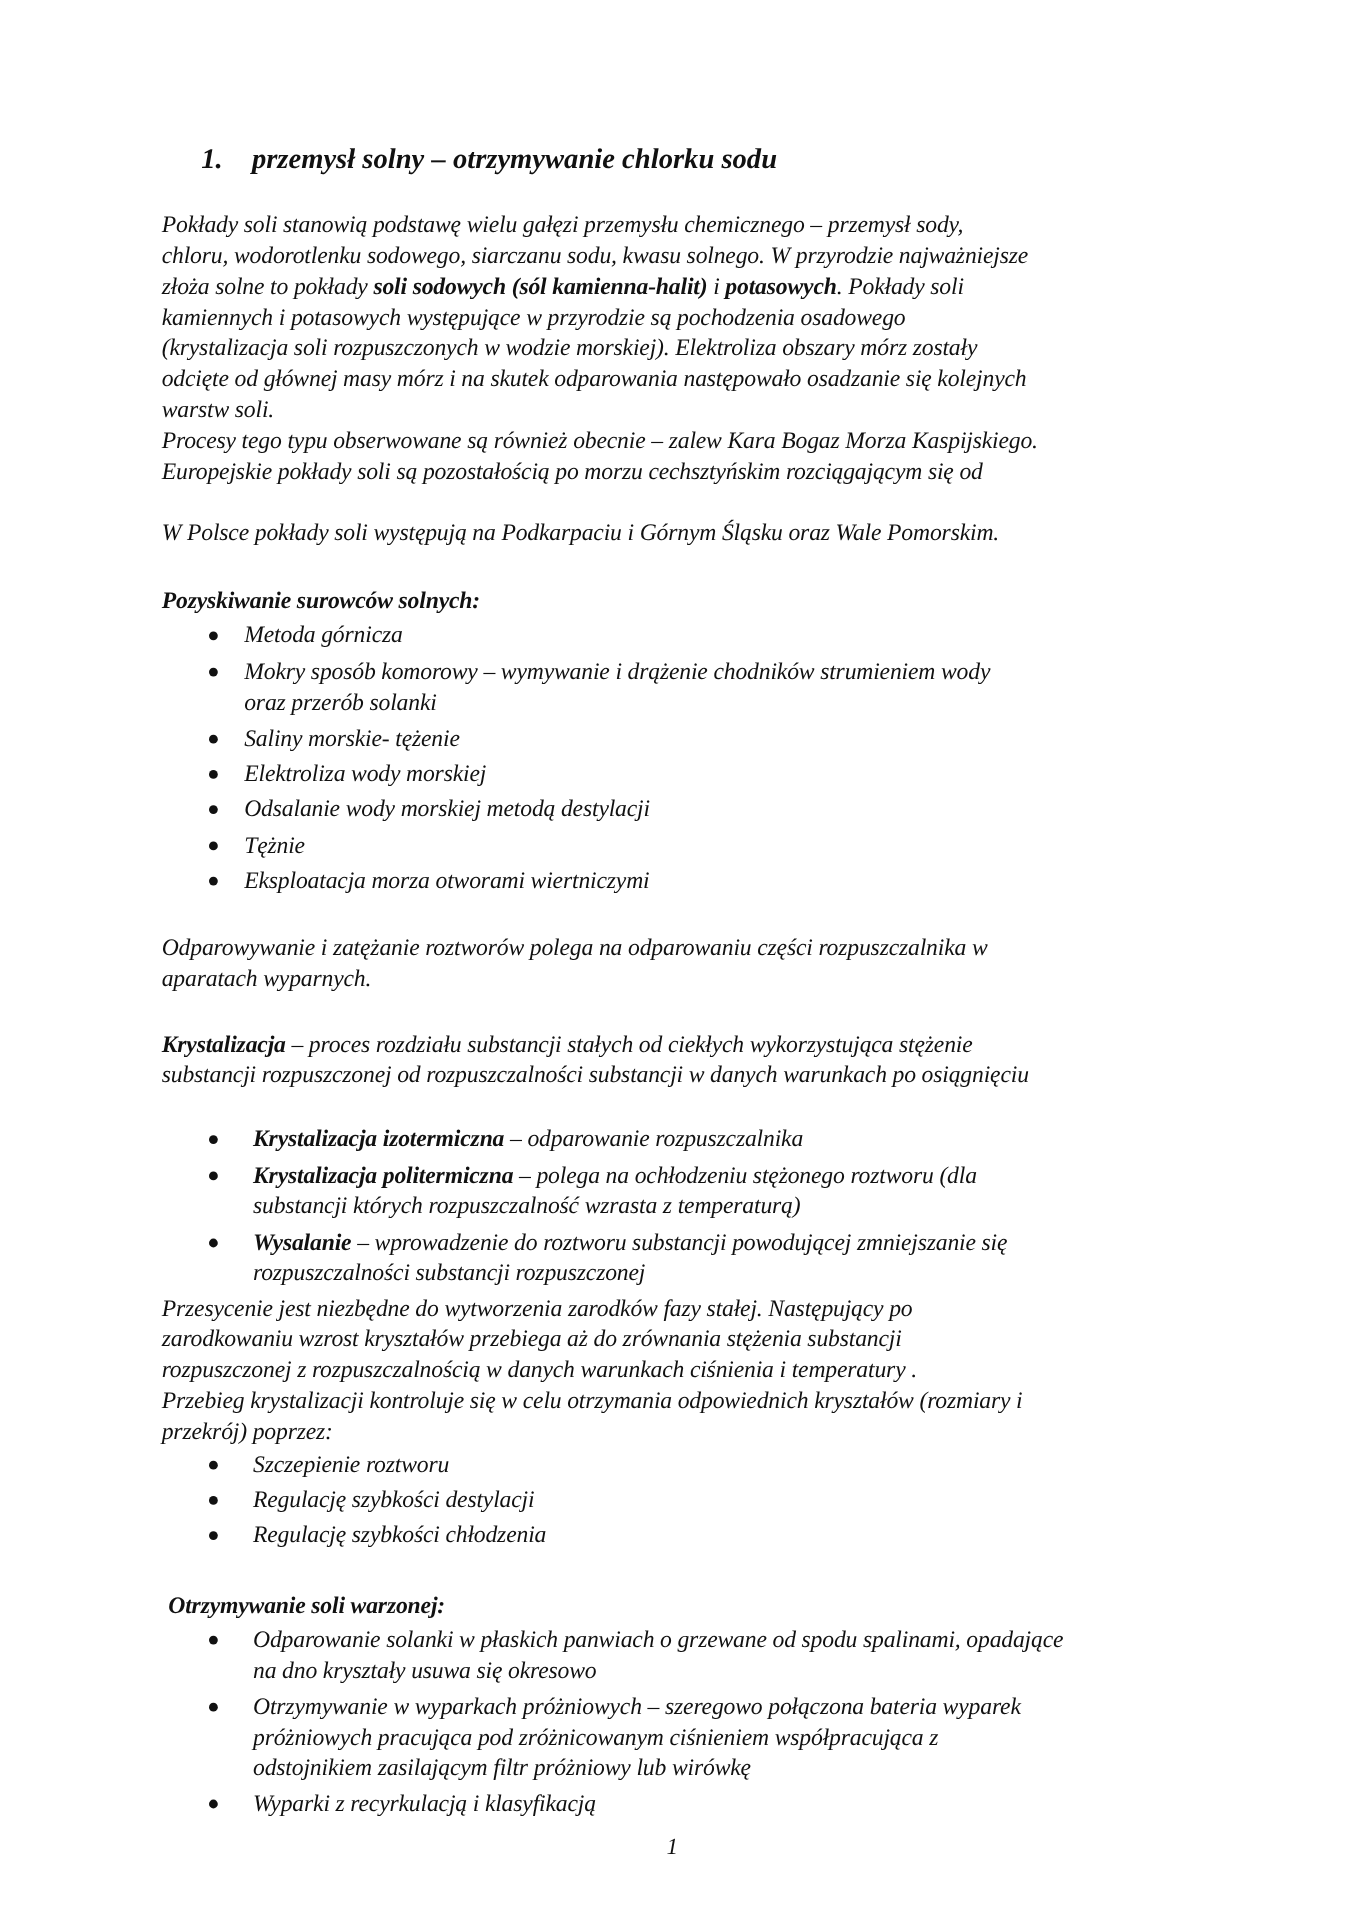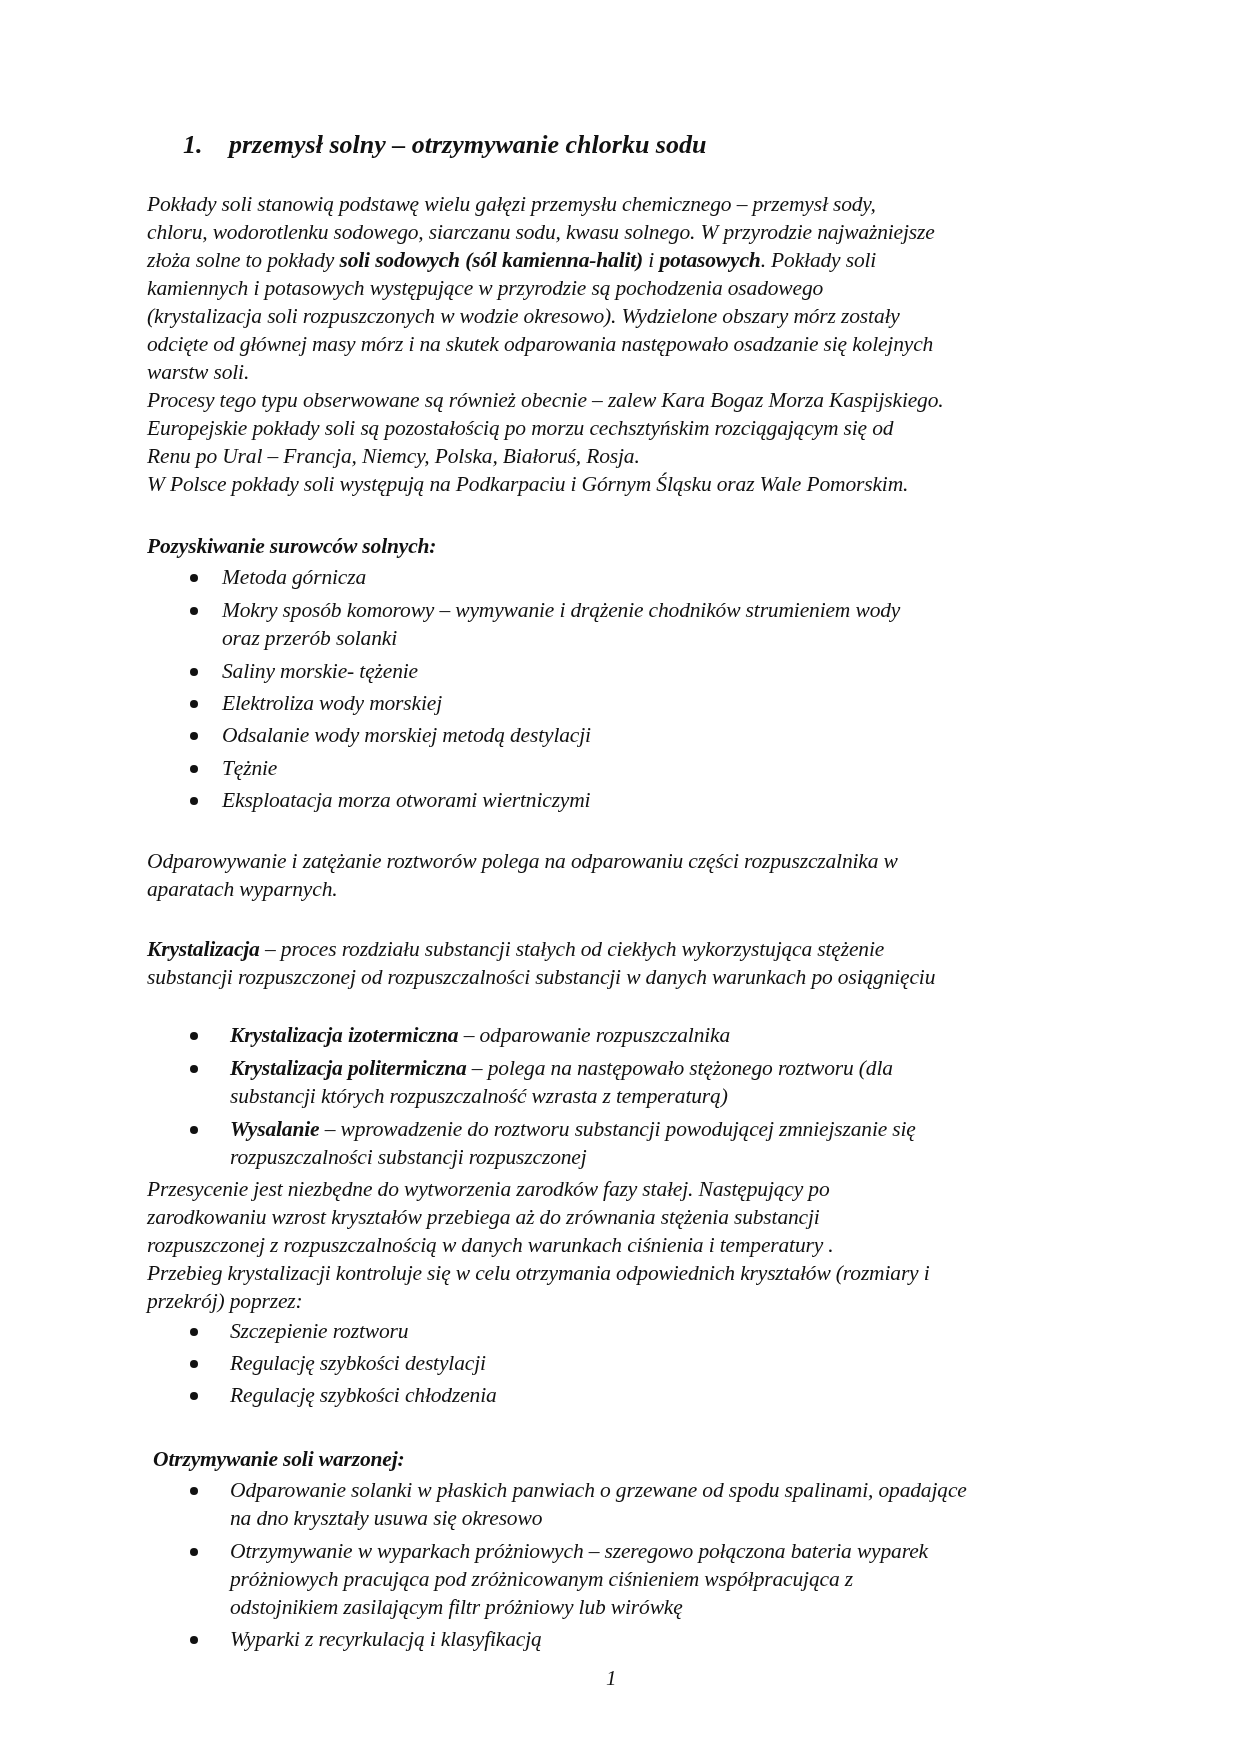--- a/index.html
+++ b/index.html
@@ -19,26 +19,25 @@
 <div class="page">
 
   <div class="title">
     <span class="num">1.</span><span>przemysł solny – otrzymywanie chlorku sodu</span>
   </div>
 
   <div class="line" style="left:147px;top:178px">Pokłady soli stanowią podstawę wielu gałęzi przemysłu chemicznego – przemysł sody,</div>
   <div class="line" style="left:147px;top:206px">chloru, wodorotlenku sodowego, siarczanu sodu, kwasu solnego. W przyrodzie najważniejsze</div>
   <div class="line" style="left:147px;top:234px"><span>złoża solne to pokłady </span><span class="b">soli sodowych (sól kamienna-halit)</span><span> i </span><span class="b">potasowych</span><span>. Pokłady soli</span></div>
   <div class="line" style="left:147px;top:262px">kamiennych i potasowych występujące w przyrodzie są pochodzenia osadowego</div>
-  <div class="line" style="left:147px;top:290px">(krystalizacja soli rozpuszczonych w wodzie okresowo). Wydzielone obszary mórz zostały</div>
+  <div class="line" style="left:147px;top:290px">(krystalizacja soli rozpuszczonych w wodzie morskiej). Elektroliza obszary mórz zostały</div>
   <div class="line" style="left:147px;top:318px">odcięte od głównej masy mórz i na skutek odparowania następowało osadzanie się kolejnych</div>
   <div class="line" style="left:147px;top:346px">warstw soli.</div>
   <div class="line" style="left:147px;top:374px">Procesy tego typu obserwowane są również obecnie – zalew Kara Bogaz Morza Kaspijskiego.</div>
   <div class="line" style="left:147px;top:402px">Europejskie pokłady soli są pozostałością po morzu cechsztyńskim rozciągającym się od</div>
-  <div class="line" style="left:147px;top:430px">Renu po Ural – Francja, Niemcy, Polska, Białoruś, Rosja.</div>
   <div class="line" style="left:147px;top:458px">W Polsce pokłady soli występują na Podkarpaciu i Górnym Śląsku oraz Wale Pomorskim.</div>
 
   <div class="line b" style="left:147px;top:520px">Pozyskiwanie surowców solnych:</div>
   <span class="bullet" style="left:190px;top:562px"></span>
   <div class="line" style="left:222px;top:551px">Metoda górnicza</div>
   <span class="bullet" style="left:190px;top:595px"></span>
   <div class="line" style="left:222px;top:584px">Mokry sposób komorowy – wymywanie i drążenie chodników  strumieniem wody</div>
   <div class="line" style="left:222px;top:612px">oraz przerób solanki</div>
   <span class="bullet" style="left:190px;top:656px"></span>
   <div class="line" style="left:222px;top:645px">Saliny morskie- tężenie</div>
@@ -53,21 +52,21 @@
 
   <div class="line" style="left:222px;top:774px">Eksploatacja morza otworami wiertniczymi</div>
   <div class="line" style="left:147px;top:863px">aparatach wyparnych.</div>
 
   <div class="line" style="left:147px;top:923px"><span class="b">Krystalizacja</span><span> – proces rozdziału substancji stałych od ciekłych wykorzystująca stężenie</span></div>
   <div class="line" style="left:147px;top:951px">substancji rozpuszczonej od rozpuszczalności substancji w danych warunkach po osiągnięciu</div>
 
   <span class="bullet" style="left:190px;top:1020px"></span>
   <div class="line" style="left:230px;top:1009px"><span class="b">Krystalizacja izotermiczna</span><span> – odparowanie rozpuszczalnika</span></div>
   <span class="bullet" style="left:190px;top:1053px"></span>
-  <div class="line" style="left:230px;top:1042px"><span class="b">Krystalizacja politermiczna</span><span> – polega na następowało stężonego roztworu (dla</span></div>
+  <div class="line" style="left:230px;top:1042px"><span class="b">Krystalizacja politermiczna</span><span> – polega na ochłodzeniu stężonego roztworu (dla</span></div>
   <div class="line" style="left:230px;top:1070px">substancji których rozpuszczalność wzrasta z temperaturą)</div>
   <span class="bullet" style="left:190px;top:1114px"></span>
   <div class="line" style="left:230px;top:1103px"><span class="b">Wysalanie</span><span> – wprowadzenie do roztworu substancji powodującej zmniejszanie się</span></div>
   <div class="line" style="left:230px;top:1131px">rozpuszczalności substancji rozpuszczonej</div>
 
   <div class="line" style="left:147px;top:1163px">Przesycenie jest niezbędne do wytworzenia zarodków fazy stałej. Następujący po</div>
   <div class="line" style="left:147px;top:1191px">zarodkowaniu wzrost kryształów  przebiega aż do zrównania stężenia substancji</div>
   <div class="line" style="left:147px;top:1219px">rozpuszczonej z rozpuszczalnością w danych warunkach ciśnienia i temperatury .</div>
   <div class="line" style="left:147px;top:1247px"> Przebieg krystalizacji kontroluje się w celu otrzymania odpowiednich kryształów (rozmiary i</div>
   <div class="line" style="left:147px;top:1275px"> przekrój) poprzez:</div>

